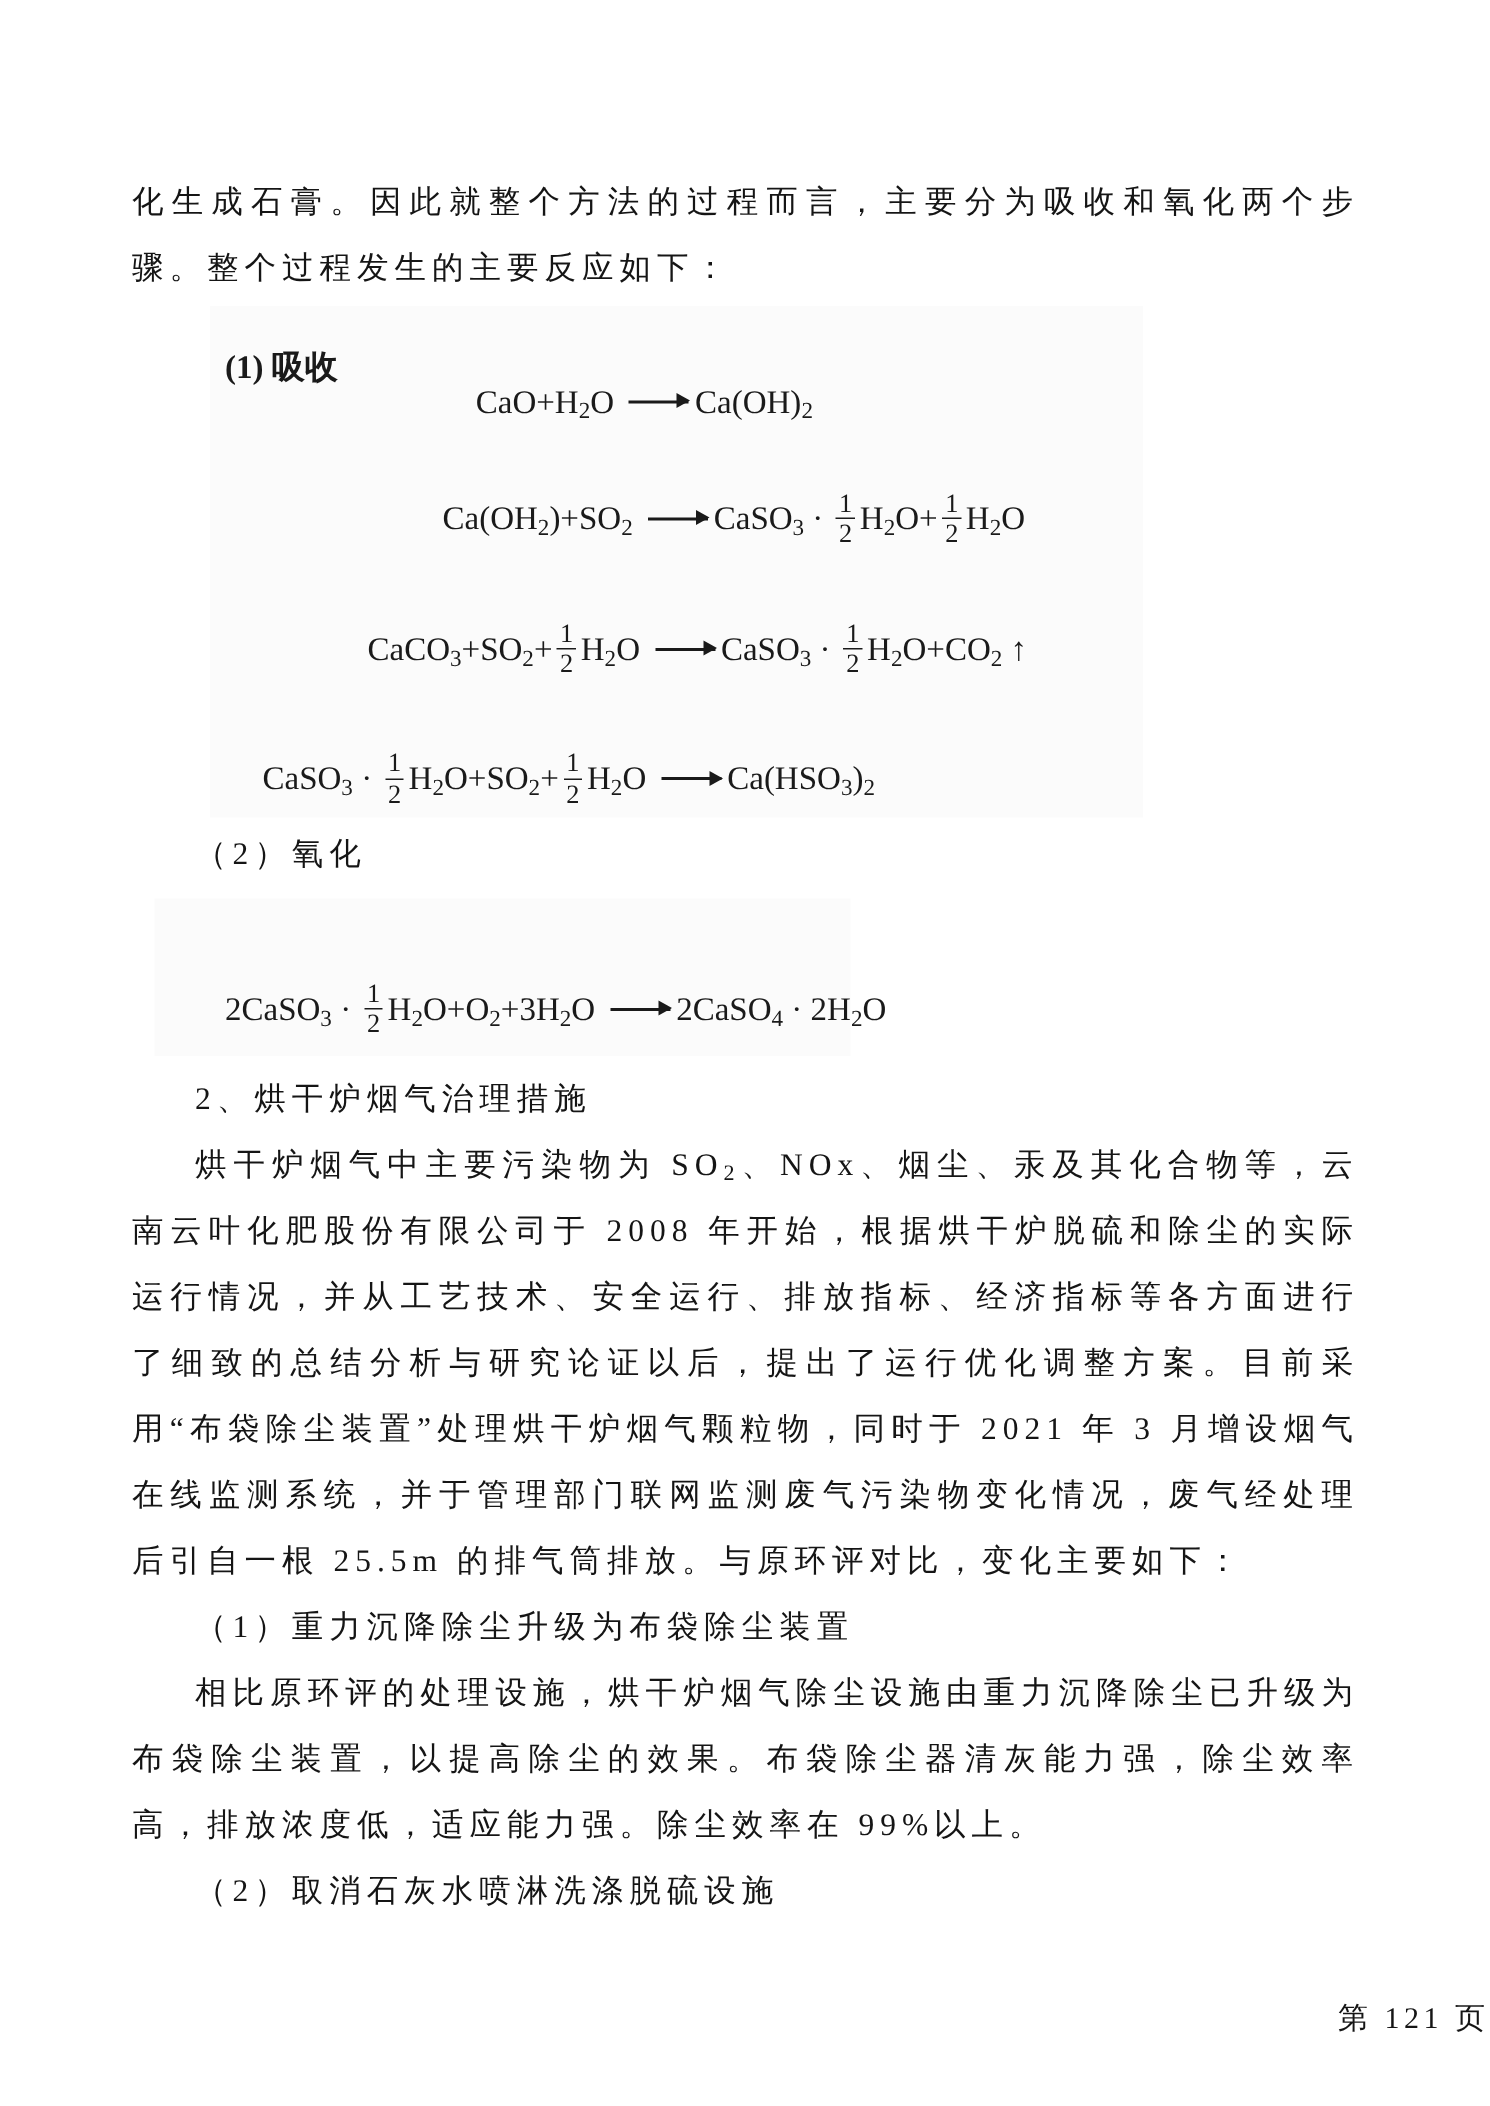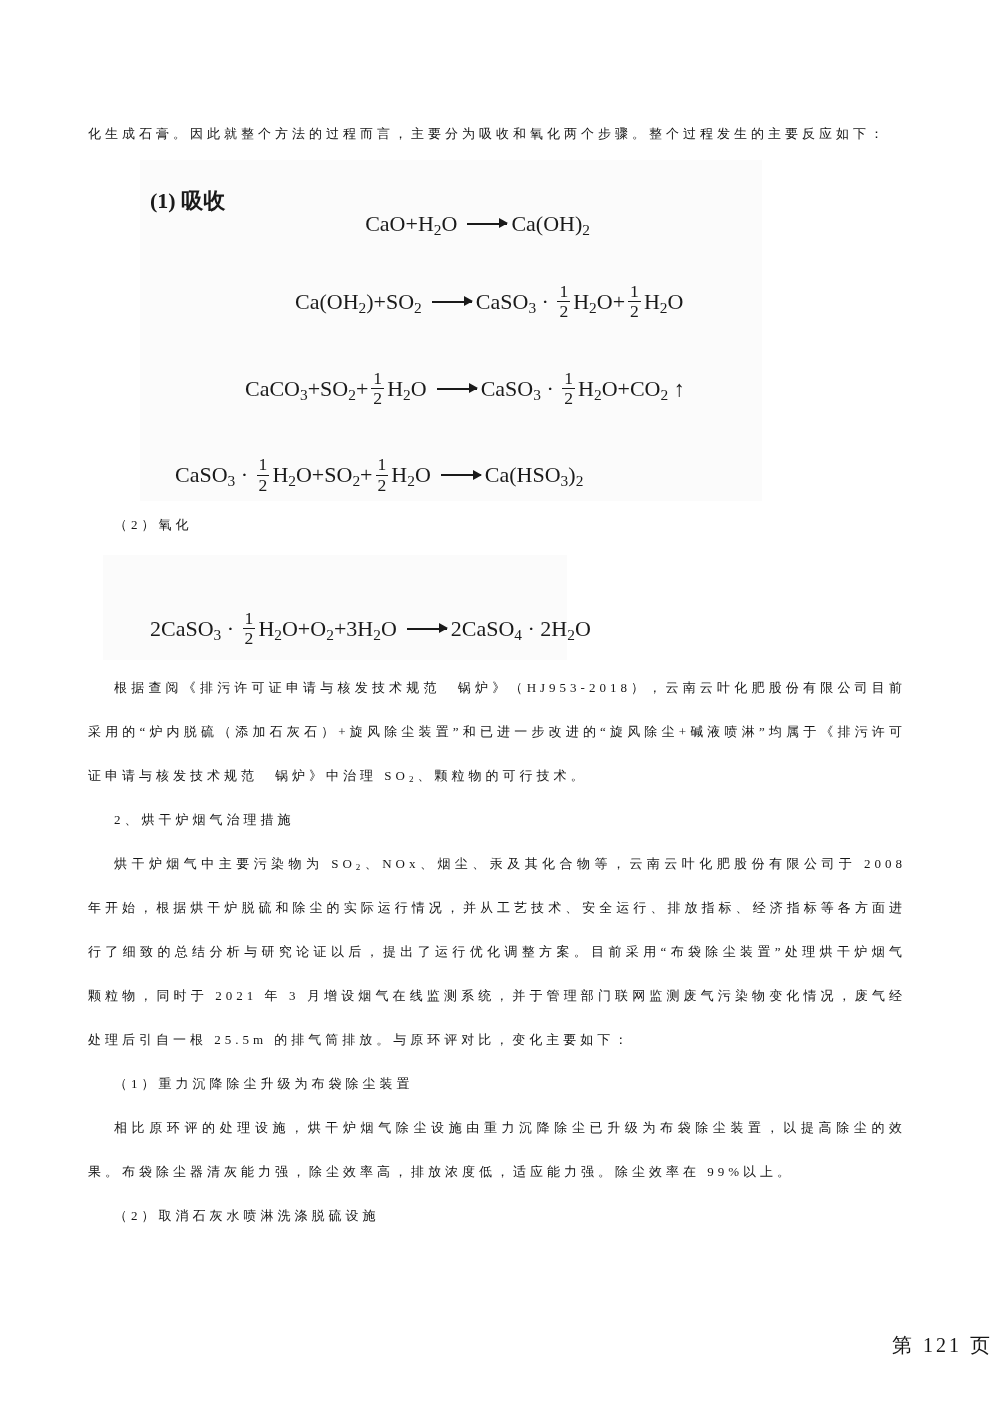--- a/index.html
+++ b/index.html
@@ -3,32 +3,32 @@
 <meta charset="utf-8">
 <style>
   html,body{margin:0;padding:0;background:#ffffff;}
   .page{
     width:993px;height:1404px;position:relative;background:#ffffff;
     overflow:hidden;color:#151515;
     font-family:"Liberation Serif","DejaVu Serif",serif;
   }
   .content{position:absolute;left:88px;top:112px;width:818px;}
   .para{
-    margin:0;font-size:13px;line-height:44px;text-align:justify;
+    margin:0;font-size:21px;line-height:44px;text-align:justify;
     text-indent:2em;letter-spacing:4px;word-break:break-all;
   }
   .noindent{text-indent:0;}
   .eqblock{
     font-size:22px;background:#fbfbfb;letter-spacing:0;
     font-family:"Liberation Serif","DejaVu Serif",serif;color:#1a1a1a;
   }
   .block1{width:622px;margin:4px 0 2px 52px;padding:4px 0;}
   .block2{width:464px;margin:8px 0 6px 15px;padding:9px 0;}
   .eqline{display:flex;align-items:center;min-height:46px;}
-  .la{padding-left:10px;gap:48px;}
+  .la{padding-left:10px;}
   .lb{padding-left:155px;}
   .lc{padding-left:105px;}
   .ld{padding-left:35px;}
   .block2 .eqline{padding-left:47px;}
   .eqlabel{font-weight:bold;margin-right:92px;white-space:nowrap;}
   .eq{white-space:nowrap;margin-top:47px;}
   sub{font-size:0.7em;line-height:0;vertical-align:-0.25em;}
   .frac{
     display:inline-block;text-align:center;vertical-align:middle;
     line-height:1.1;font-size:0.8em;margin:0 3px;position:relative;top:-2px;
@@ -75,21 +75,20 @@
 
     <p class="para">（2）氧化</p>
 
     <div class="eqblock block2">
       <div class="eqline">
         <span class="eq">2CaSO<sub>3</sub> · <span class="frac"><i>1</i><i>2</i></span>H<sub>2</sub>O+O<sub>2</sub>+3H<sub>2</sub>O<span class="arr"></span>2CaSO<sub>4</sub> · 2H<sub>2</sub>O</span>
       </div>
     </div>
 
 
-    <p class="para">根据查阅《排污许可证申请与核发技术规范　锅炉》（HJ953-2018），云南云叶化肥股份有限公司目前采用的“炉内脱硫（添加石灰石）+旋风除尘装置”和已进一步改进的“旋风除尘+碱液喷淋”均属于《排污许可证申请与核发技术规范　锅炉》中治理 SO<sub>2</sub>、颗粒物的可行技术。</p>
 
     <p class="para">2、烘干炉烟气治理措施</p>
 
     <p class="para">烘干炉烟气中主要污染物为 SO<sub>2</sub>、NOx、烟尘、汞及其化合物等，云南云叶化肥股份有限公司于 2008 年开始，根据烘干炉脱硫和除尘的实际运行情况，并从工艺技术、安全运行、排放指标、经济指标等各方面进行了细致的总结分析与研究论证以后，提出了运行优化调整方案。目前采用“布袋除尘装置”处理烘干炉烟气颗粒物，同时于 2021 年 3 月增设烟气在线监测系统，并于管理部门联网监测废气污染物变化情况，废气经处理后引自一根 25.5m 的排气筒排放。与原环评对比，变化主要如下：</p>
 
     <p class="para">（1）重力沉降除尘升级为布袋除尘装置</p>
 
     <p class="para">相比原环评的处理设施，烘干炉烟气除尘设施由重力沉降除尘已升级为布袋除尘装置，以提高除尘的效果。布袋除尘器清灰能力强，除尘效率高，排放浓度低，适应能力强。除尘效率在 99%以上。</p>
 
     <p class="para">（2）取消石灰水喷淋洗涤脱硫设施</p>

